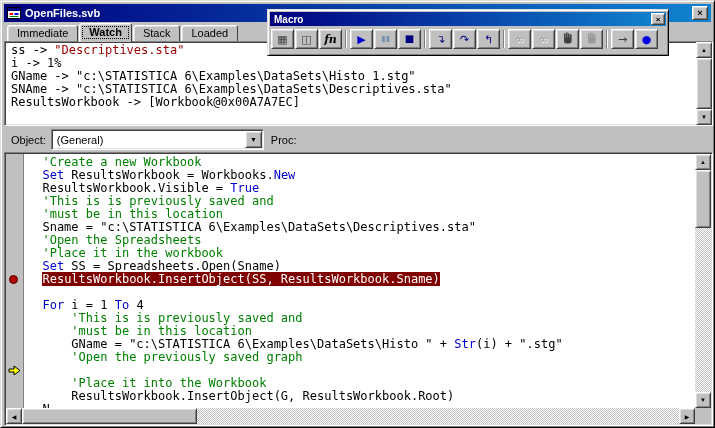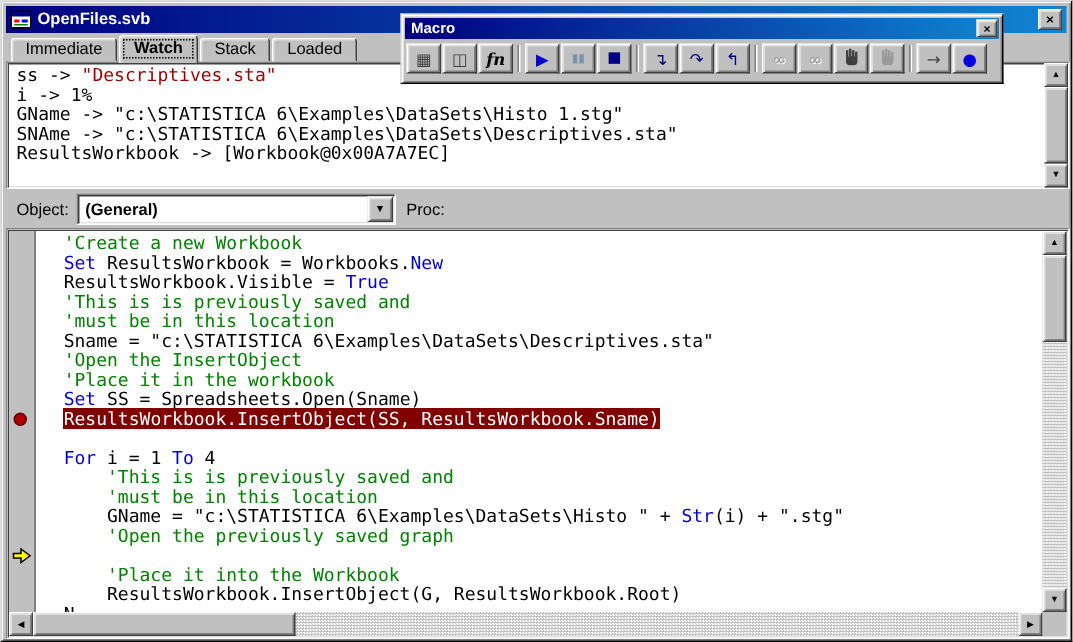--- a/index.html
+++ b/index.html
@@ -37,21 +37,21 @@
   .watch-wrap { position:absolute; left:3px; top:40px; width:709px; height:85px;
                 background:#fff; display:flex; }
   .watch-text { flex:1; overflow:hidden; padding:2px 1px 0 6px;
                 font-family:"DejaVu Sans Mono", monospace; font-size:12px; line-height:13px; white-space:pre; }
   .wline { height:13px; }
 
   
   .combo-row { position:absolute; left:3px; top:128px; right:3px; height:21px; display:flex; align-items:center; }
   .combo-label { margin:0 5px 0 7px; white-space:nowrap; }
   .combo { height:21px; background:#fff; display:flex; align-items:center; }
-  .combo-val { flex:1; padding:0 5px; font-weight:bold; white-space:nowrap; overflow:hidden; }
+  .combo-val { flex:1; padding:0 5px; font-weight:normal; white-space:nowrap; overflow:hidden; }
   .combo-btn { width:17px; height:17px; margin:1px; display:flex; align-items:center; justify-content:center; flex:none; }
   .combo-arrow { font-size:7px; color:#000; }
   .combo.object { width:213px; }
   .combo.proc { flex:1; margin-right:1px; }
 
   
   .code-wrap { position:absolute; left:3px; top:151px; width:709px; height:274px; background:#fff; }
   .code-main { position:absolute; left:1px; top:1px; right:17px; bottom:17px; overflow:hidden;
                background:linear-gradient(to right,#c0c0c0 0,#c0c0c0 17px,#808080 17px,#808080 18px,#ffffff 18px);
                padding-top:2px; }
@@ -179,21 +179,21 @@
         <div class="cline">
           <div class="cmargin"></div>
           <div class="ctext"><span class="sg-c">  'must be in this location</span></div>
         </div>
         <div class="cline">
           <div class="cmargin"></div>
           <div class="ctext"><span class="sg-t">  Sname = "c:\STATISTICA 6\Examples\DataSets\Descriptives.sta"</span></div>
         </div>
         <div class="cline">
           <div class="cmargin"></div>
-          <div class="ctext"><span class="sg-c">  'Open the InsertObject</span></div>
+          <div class="ctext"><span class="sg-c">  'Open the Spreadsheets</span></div>
         </div>
         <div class="cline">
           <div class="cmargin"></div>
           <div class="ctext"><span class="sg-c">  'Place it in the workbook</span></div>
         </div>
         <div class="cline">
           <div class="cmargin"></div>
           <div class="ctext"><span class="sg-t">  </span><span class="sg-k">Set</span><span class="sg-t"> SS = Spreadsheets.Open(Sname)</span></div>
         </div>
         <div class="cline">

